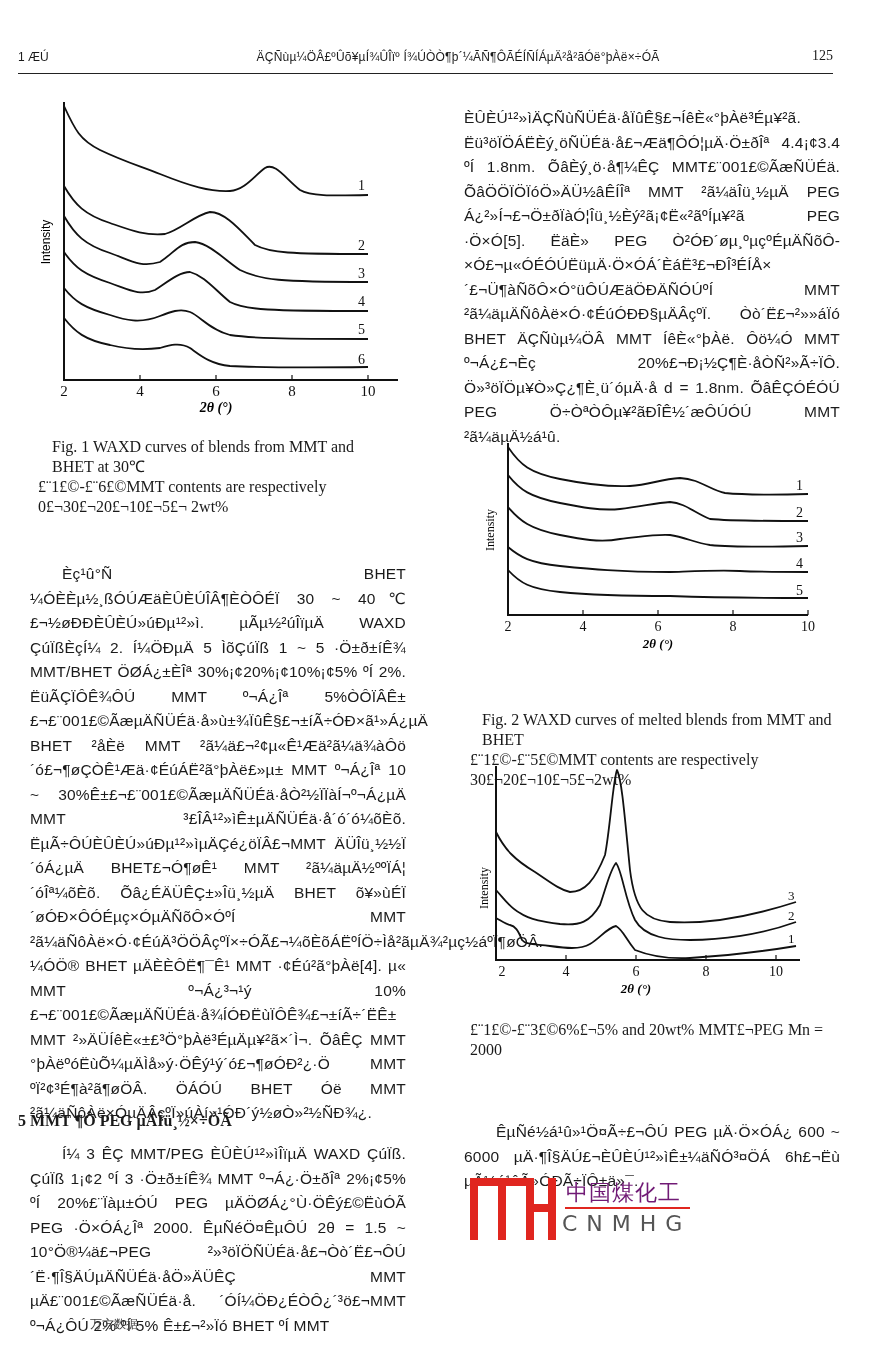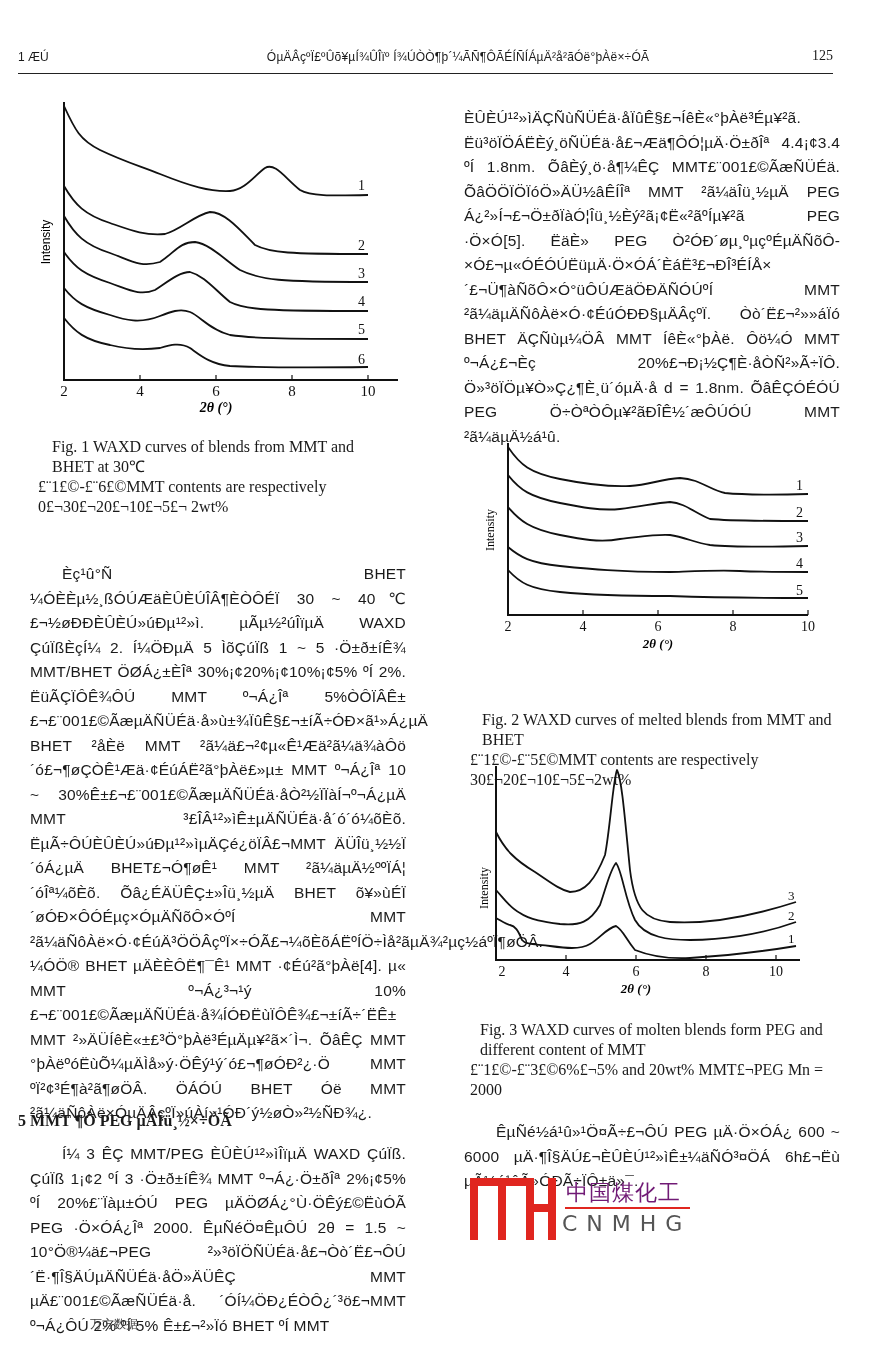--- a/index.html
+++ b/index.html
@@ -19,21 +19,21 @@
   .sect{font-size:16px;font-weight:bold;font-family:"Liberation Serif",serif;}
   svg text{font-family:"Liberation Serif",serif;}
   .logo{position:absolute;left:470px;top:1178px;width:230px;height:60px;}
   .wanfang{position:absolute;left:90px;top:1316px;font-size:12px;font-family:"DejaVu Sans",sans-serif;color:#404040;}
 </style>
 </head>
 <body>
 
 <div class="hdr">
   <span class="l">1 ÆÚ</span>
-  <span class="c">ÓµÄÂçºÏ£ºÛõ¥µÍ¾ÛÎïº Í¾ÚÒÒ¶þ´¼ÃÑ¶ÔÃÉÍÑÍÁµÄ²å²ãÓë°þÀë×÷ÓÃ</span>
+  <span class="c">ÄÇÑùµ¼ÖÂ£ºÛõ¥µÍ¾ÛÎïº Í¾ÚÒÒ¶þ´¼ÃÑ¶ÔÃÉÍÑÍÁµÄ²å²ãÓë°þÀë×÷ÓÃ</span>
   <span class="r">125</span>
 </div>
 <div class="rule"></div>
 
 <div class="col" style="left:30px;top:90px;width:400px;height:340px;">
   <svg width="400" height="340" viewBox="0 0 400 340">
     <g fill="none" stroke="#111" stroke-width="2">
       <path d="M34 12 L34 290 L368 290"></path>
     </g>
     <g stroke="#111" stroke-width="1.2">
@@ -161,21 +161,20 @@
       <text x="166" y="216">6</text>
       <text x="236" y="216">8</text>
       <text x="306" y="216">10</text>
     </g>
     <text x="166" y="233" font-size="13" font-style="italic" font-weight="bold" text-anchor="middle">2θ (°)</text>
     <text x="18" y="128" font-size="12" text-anchor="middle" transform="rotate(-90 18 128)">Intensity</text>
   </svg>
 </div>
 
 <div class="col cap" style="left:470px;top:1020px;width:380px;">
-  <div class="en" style="padding-left:10px;">Fig. 3    WAXD curves of molten blends form PEG and different content of MMT</div>
   <div>£¨1£©-£¨3£©6%£¬5%  and 20wt%  MMT£¬PEG  Mn = 2000</div>
 </div>
 
 <div class="col para" style="left:452px;top:1108px;width:400px;">
   <p class="indent">ÊµÑé½á¹û»¹Ö¤Ã÷£¬ÔÚ PEG µÄ·Ö×ÓÁ¿ 600 ~ 6000 µÄ·¶Î§ÄÚ£¬ÈÛÈÚ¹²»ìÊ±¼äÑÓ³¤ÖÁ 6h£¬Ëù µÃ½á¹ûÃ»ÓÐÃ÷ÏÔ±ä»¯.</p>
 </div>
 
 <div class="logo">
   <svg width="230" height="62" viewBox="0 0 230 62">
     <g fill="#e0261f">

